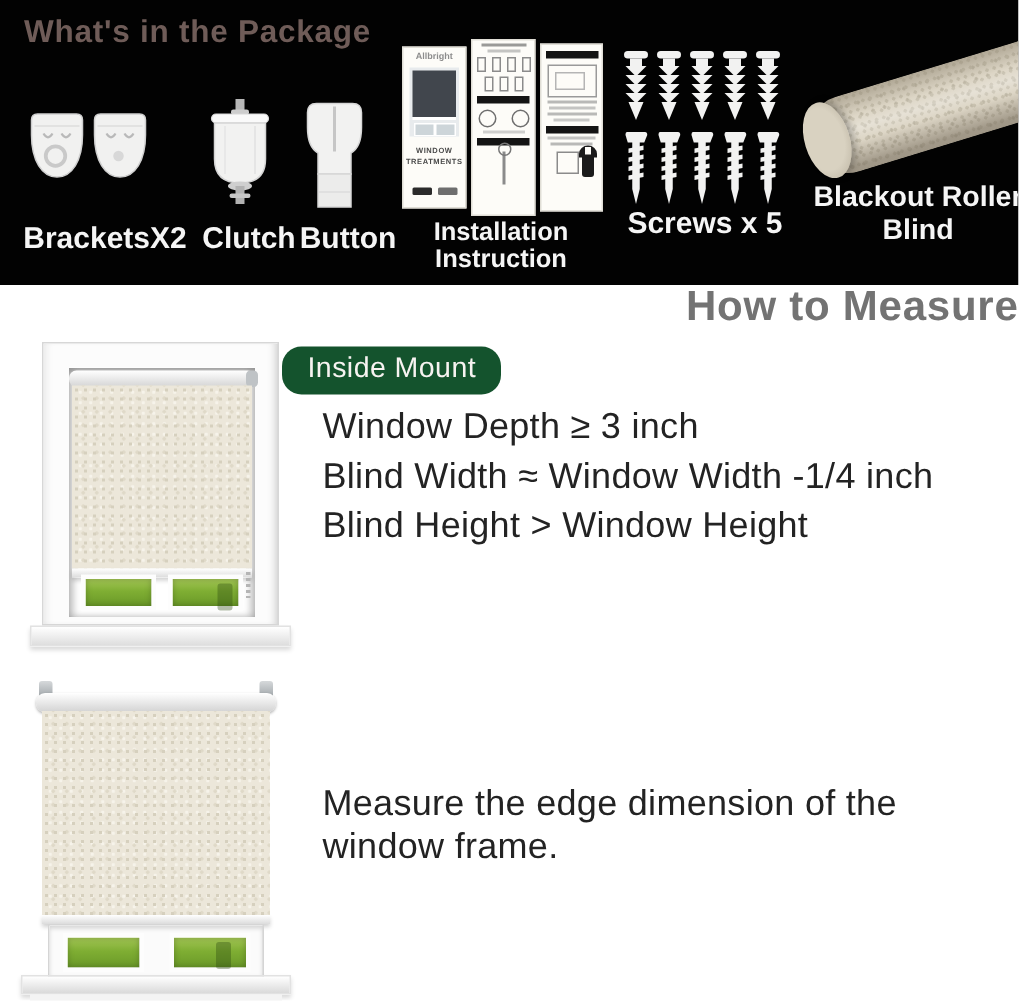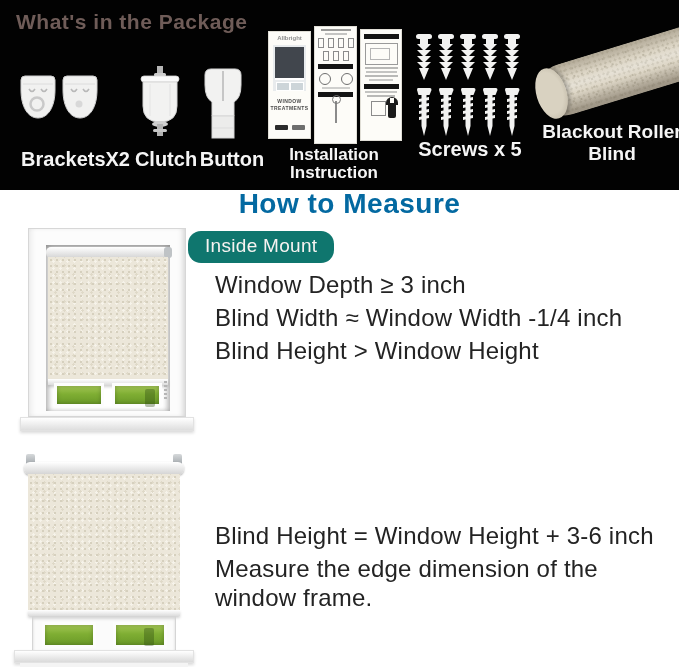--- a/index.html
+++ b/index.html
@@ -3,21 +3,21 @@
 <meta charset="utf-8">
 <style>
   html,body{margin:0;padding:0;}
   body{font-family:"Liberation Sans","DejaVu Sans",sans-serif;}
   .page{position:relative;width:679px;height:667px;background:#ffffff;overflow:hidden;}
 
   
   .package-band{position:absolute;left:0;top:0;width:679px;height:190px;background:#020202;overflow:hidden;}
   .package-title{position:absolute;left:16px;top:10px;margin:0;font-size:21px;font-weight:600;letter-spacing:.5px;color:#6f5c58;}
   .item-label{position:absolute;color:#f5f5f5;font-weight:700;font-size:20px;text-align:center;}
-  .lbl-brackets{left:10px;top:148px;width:120px;text-align:right;}
+  .lbl-brackets{left:10px;top:148px;width:120px;}
   .lbl-clutch{left:132px;top:148px;width:68px;}
   .lbl-button{left:198px;top:148px;width:68px;}
   .lbl-install{left:256px;top:146px;width:156px;font-size:17px;line-height:1.05;}
   .lbl-screws{left:406px;top:138px;width:128px;}
   .lbl-roller{left:541px;top:121px;width:142px;font-size:19px;line-height:1.15;}
 
   .icon-abs{position:absolute;}
 
   
   .roll{position:absolute;left:540px;top:71px;width:230px;height:52px;border-radius:26px;
@@ -57,22 +57,22 @@
   .rollerglyph{position:relative;margin:4px auto 0;width:2px;height:22px;background:#8b8b8b;}
   .rollerglyph::before{content:'';position:absolute;left:-3px;top:-6px;width:7px;height:7px;border:1px solid #777;border-radius:50%;}
   .diagbox{position:relative;margin:4px auto 0;width:33px;height:22px;border:1px solid #9a9a9a;box-sizing:border-box;}
   .diagbox::before{content:'';position:absolute;left:4px;top:4px;width:18px;height:10px;border:1px solid #b5b5b5;}
   .sq{position:relative;margin:4px 2px 0 4px;width:15px;height:15px;border:1px solid #8b8b8b;display:inline-block;box-sizing:border-box;}
   .wrench{position:relative;display:inline-block;width:8px;height:17px;background:#1b1b1b;border-radius:2px;vertical-align:top;margin-top:4px;}
   .wrench::before{content:'';position:absolute;left:-2px;top:-4px;width:12px;height:8px;border-radius:50% 50% 0 0/70% 70% 0 0;background:#1b1b1b;}
   .wrench::after{content:'';position:absolute;left:2px;top:-3px;width:4px;height:5px;background:#fdfcf8;}
 
   
-  .measure-title{position:absolute;left:0;top:188px;width:100%;margin:0;text-align:center;font-size:28px;font-weight:600;letter-spacing:.5px;color:#0369a1;padding-left:20px;box-sizing:border-box;}
-  .mount-badge{position:absolute;background:#0f766e;color:#f7f3f1;font-size:19px;padding:4px 17px 6px;border-radius:13px;letter-spacing:.3px;}
+  .measure-title{position:absolute;left:0;top:188px;width:100%;margin:0;text-align:right;font-size:28px;font-weight:600;letter-spacing:.5px;color:#737373;padding-left:20px;box-sizing:border-box;}
+  .mount-badge{position:absolute;background:#14532d;color:#f7f3f1;font-size:19px;padding:4px 17px 6px;border-radius:13px;letter-spacing:.3px;}
   .badge-inside{left:188px;top:231px;}
   .badge-outside{left:188px;top:461px;}
   .spec{position:absolute;left:215px;width:448px;color:#232323;font-size:24px;letter-spacing:.2px;}
   .spec p{margin:0 0 4px;line-height:29px;}
   .spec-inside{top:270px;}
   .spec-outside{top:521px;}
 
   
   .linen{background-color:#ece7da;background-image:
       radial-gradient(#d6d0be 1px, transparent 1.25px),
@@ -282,17 +282,16 @@
       <div class="pane-g" style="left:9px;top:5px;width:54px;height:26px;"></div>
       <div class="pane-g" style="left:80px;top:5px;width:54px;height:26px;">
           <span class="treeshade" style="left:28px;"></span>
         </div>
     </div>
     <div class="sill2"></div>
     <div class="below-sill"></div>
   </div>
 
   <div class="spec spec-outside">
-    <p>Blind Height = Window Height + 3-6 inch</p>
     <p>Measure the edge dimension of the window frame.</p>
   </div>
 
 </div>
 
 </body></html>

